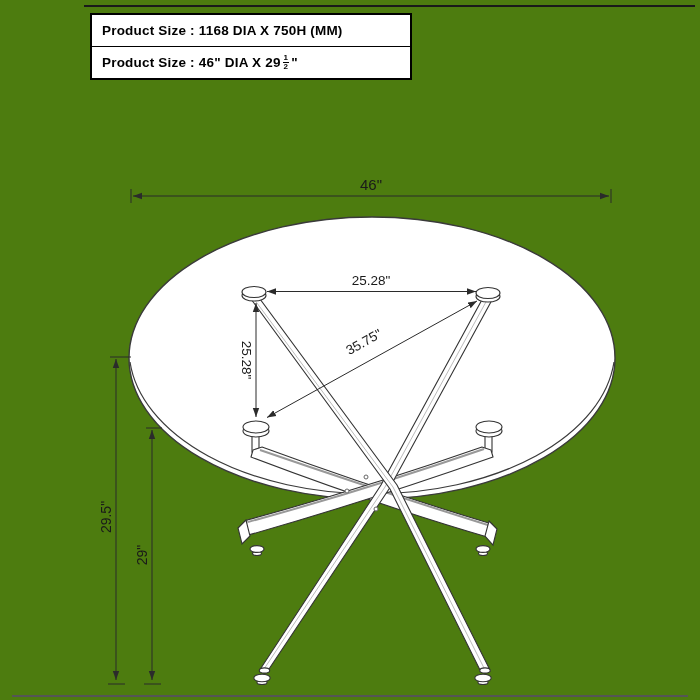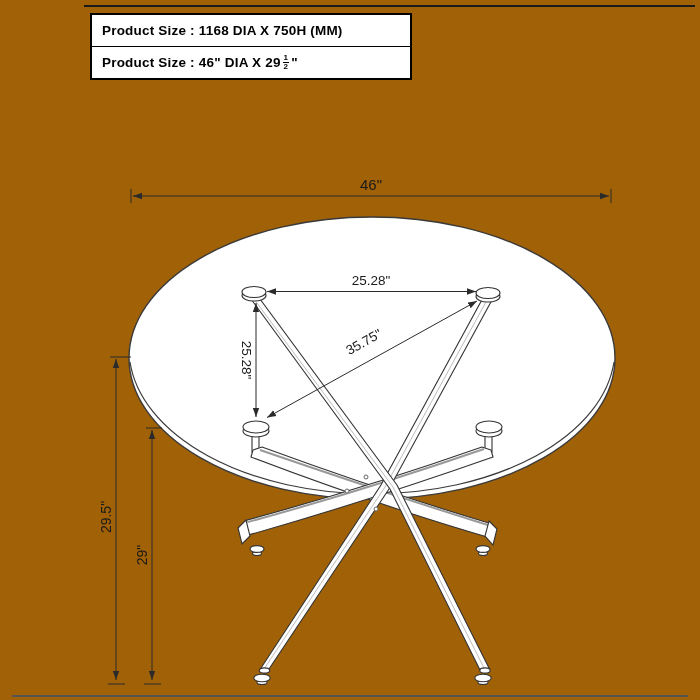--- a/index.html
+++ b/index.html
@@ -1,17 +1,17 @@
 <!DOCTYPE html>
 <html><head>
 <meta charset="utf-8">
 <style>
   html,body{margin:0;padding:0;background:#ffffff;}
   #sheet{
-    position:relative;width:700px;height:700px;background:#a16207;
+    position:relative;width:700px;height:700px;background:#4d7c0f;
     font-family:"Liberation Sans", sans-serif;overflow:hidden;
   }
   #top-rule{position:absolute;left:84px;top:5px;width:611px;height:2px;background:#1a1a1a;}
   #bottom-rule{position:absolute;left:12px;top:695px;width:676px;height:1.5px;background:#555;}
   #size-table{
     position:absolute;left:90px;top:13px;width:322px;
     border:2px solid #000;background:#fff;box-sizing:border-box;
   }
   .size-row{
     display:flex;align-items:center;height:31px;padding-left:10px;

